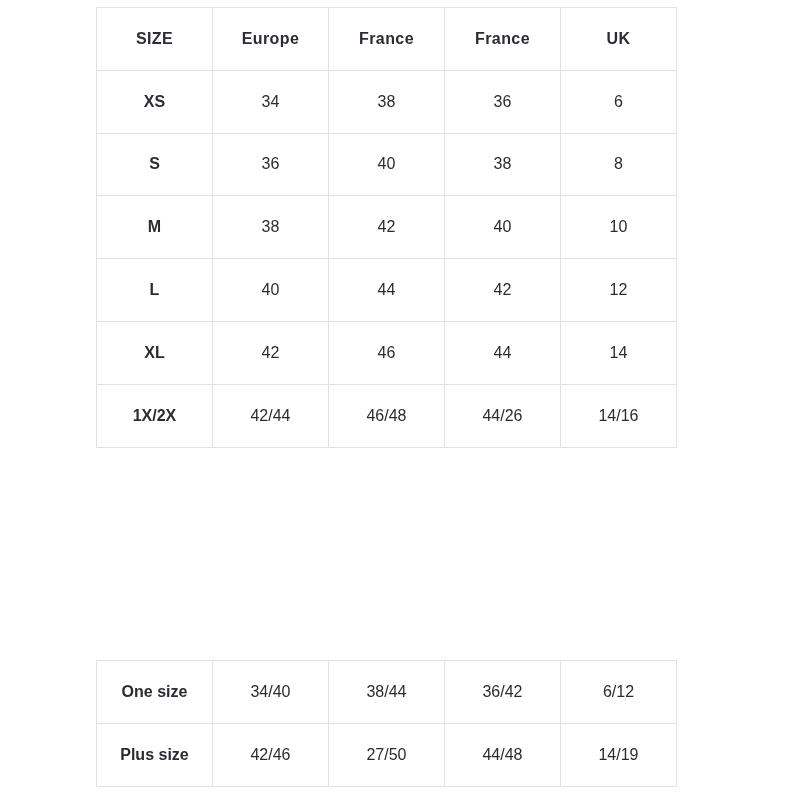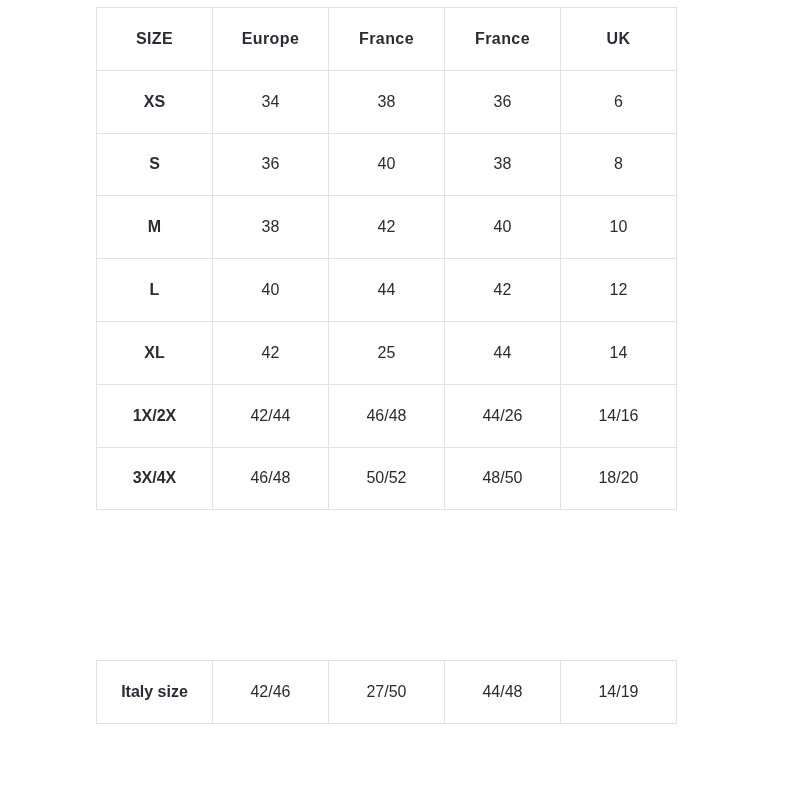--- a/index.html
+++ b/index.html
@@ -124,52 +124,52 @@
       <tr>
         <td class="rowhead">L</td>
         <td>40</td>
         <td>44</td>
         <td>42</td>
         <td>12</td>
       </tr>
       <tr>
         <td class="rowhead">XL</td>
         <td>42</td>
-        <td>25</td>
+        <td>46</td>
         <td>44</td>
         <td>14</td>
       </tr>
       <tr>
         <td class="rowhead">1X/2X</td>
         <td>42/44</td>
         <td>46/48</td>
         <td>44/26</td>
         <td>14/16</td>
-      </tr>
-      <tr>
-        <td class="rowhead">3X/4X</td>
-        <td>46/48</td>
-        <td>50/52</td>
-        <td>48/50</td>
-        <td>18/20</td>
       </tr>
     </tbody>
   </table>
 
   <table class="size-table" id="extra-table">
     <colgroup>
       <col class="c-size">
         <col class="c-eu">
         <col class="c-it">
         <col class="c-fr">
         <col class="c-uk">
     </colgroup>
     <tbody>
       <tr>
-        <td class="rowhead">Italy size</td>
+        <td class="rowhead">One size</td>
+        <td>34/40</td>
+        <td>38/44</td>
+        <td>36/42</td>
+        <td>6/12</td>
+      </tr>
+      <tr>
+        <td class="rowhead">Plus size</td>
         <td>42/46</td>
         <td>27/50</td>
         <td>44/48</td>
         <td>14/19</td>
       </tr>
     </tbody>
   </table>
 
 </div>
 

